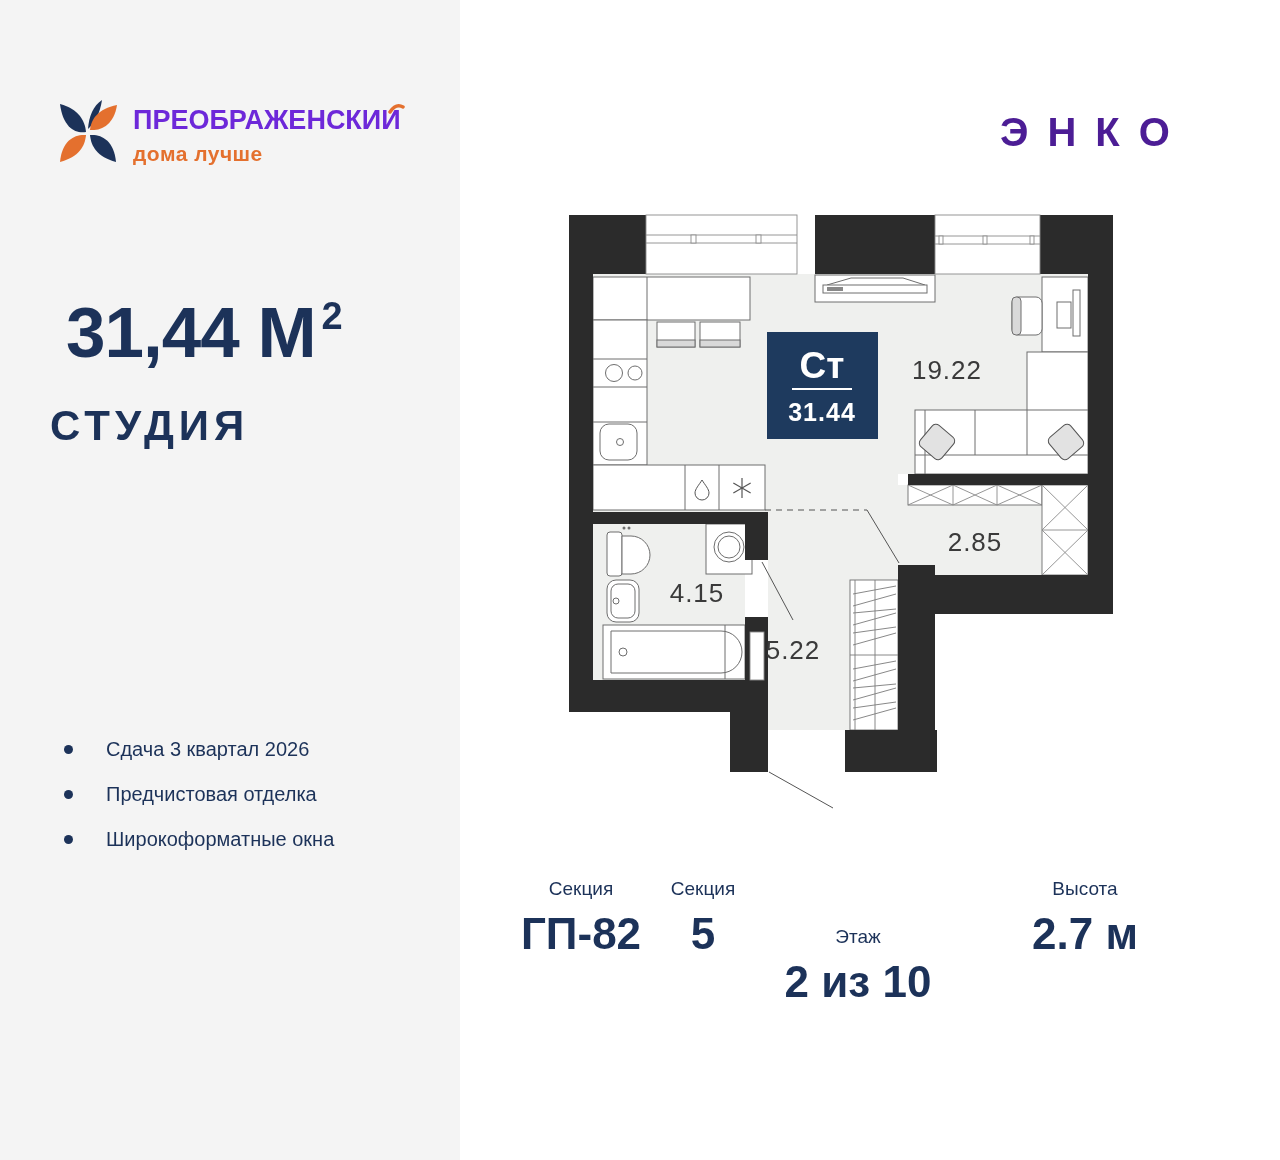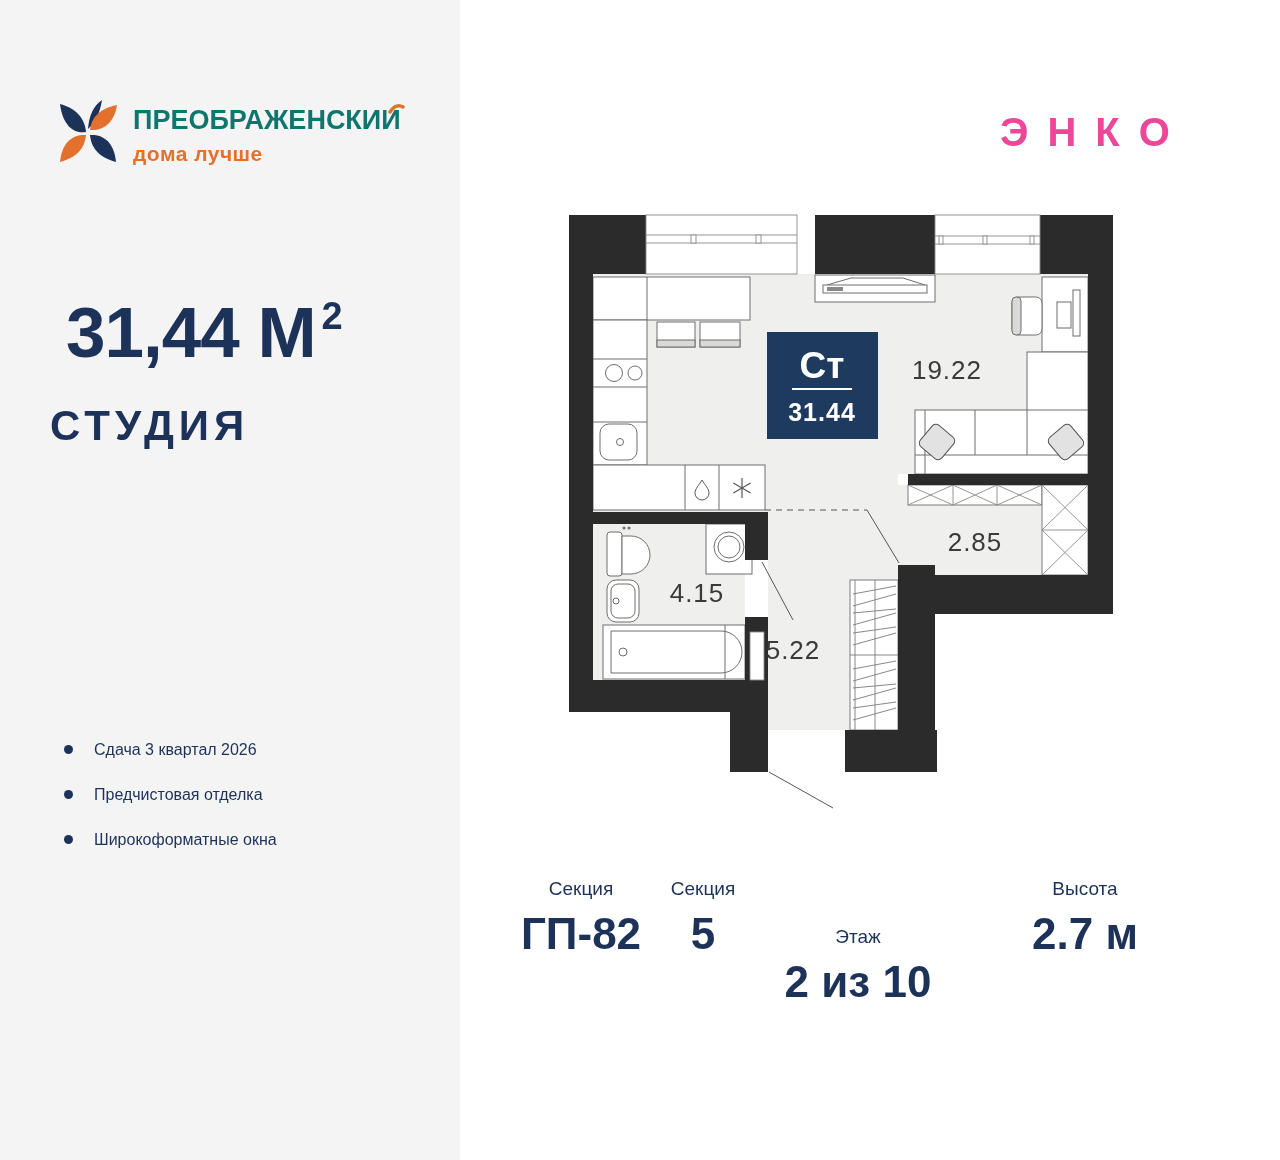--- a/index.html
+++ b/index.html
@@ -3,33 +3,33 @@
 <meta charset="utf-8">
 <style>
   html,body{margin:0;padding:0;background:#fff;}
   .page{position:relative;width:1280px;height:1160px;background:#ffffff;
         font-family:"Liberation Sans",sans-serif;overflow:hidden;}
   
   .sidebar{position:absolute;left:0;top:0;width:460px;height:1160px;background:#f4f4f4;}
   .brand{position:absolute;left:56px;top:98px;display:flex;gap:13px;align-items:flex-start;}
   .brand-icon{width:64px;height:70px;flex:0 0 64px;}
   .brand-text{padding-top:8px;}
-  .brand-title{font-size:27px;font-weight:bold;color:#0f766e;line-height:1.05;position:relative;display:inline-block;}
+  .brand-title{font-size:27px;font-weight:bold;color:#6d28d9;line-height:1.05;position:relative;display:inline-block;}
   .brand-accent{position:absolute;right:-4px;top:-15px;}
   .brand-tagline{font-size:21px;color:#e4702e;font-weight:bold;margin-top:8px;letter-spacing:0.5px;}
   .headline{position:absolute;left:66px;top:292px;font-size:71px;font-weight:bold;color:#1c3259;letter-spacing:-1px;}
   .headline .sup{font-size:38px;position:relative;top:-28px;margin-left:6px;}
   .subtitle{position:absolute;left:50px;top:402px;font-size:42px;color:#1c3259;letter-spacing:5px;font-weight:700;}
   .features{position:absolute;left:64px;top:736px;margin:0;padding:0;list-style:none;}
-  .features li{display:flex;gap:21px;margin-bottom:18px;font-size:16px;line-height:27px;color:#1c3259;font-weight:500;}
+  .features li{display:flex;gap:33px;margin-bottom:18px;font-size:20px;line-height:27px;color:#1c3259;font-weight:500;}
   .features .txt{max-width:248px;}
   .dot{flex:0 0 9px;width:9px;height:9px;border-radius:50%;background:#1c3259;margin-top:9px;}
   
   .enko{position:absolute;left:1000px;top:110px;font-size:40px;font-weight:bold;
-        color:#ec4899;letter-spacing:19px;}
+        color:#4c1d95;letter-spacing:19px;}
   .floorplan{position:absolute;left:565px;top:212px;}
   .info-col{position:absolute;top:878px;transform:translateX(-50%);text-align:center;color:#1c3259;}
   .info-label{font-size:19px;}
   .info-value{font-size:44px;font-weight:bold;margin-top:9px;white-space:nowrap;}
   .col-korpus{left:581px;} .col-sekcia{left:703px;} .col-etazh{left:858px;margin-top:48px;} .col-vysota{left:1085px;}
 </style>
 </head>
 <body>
 
 <div class="page">

